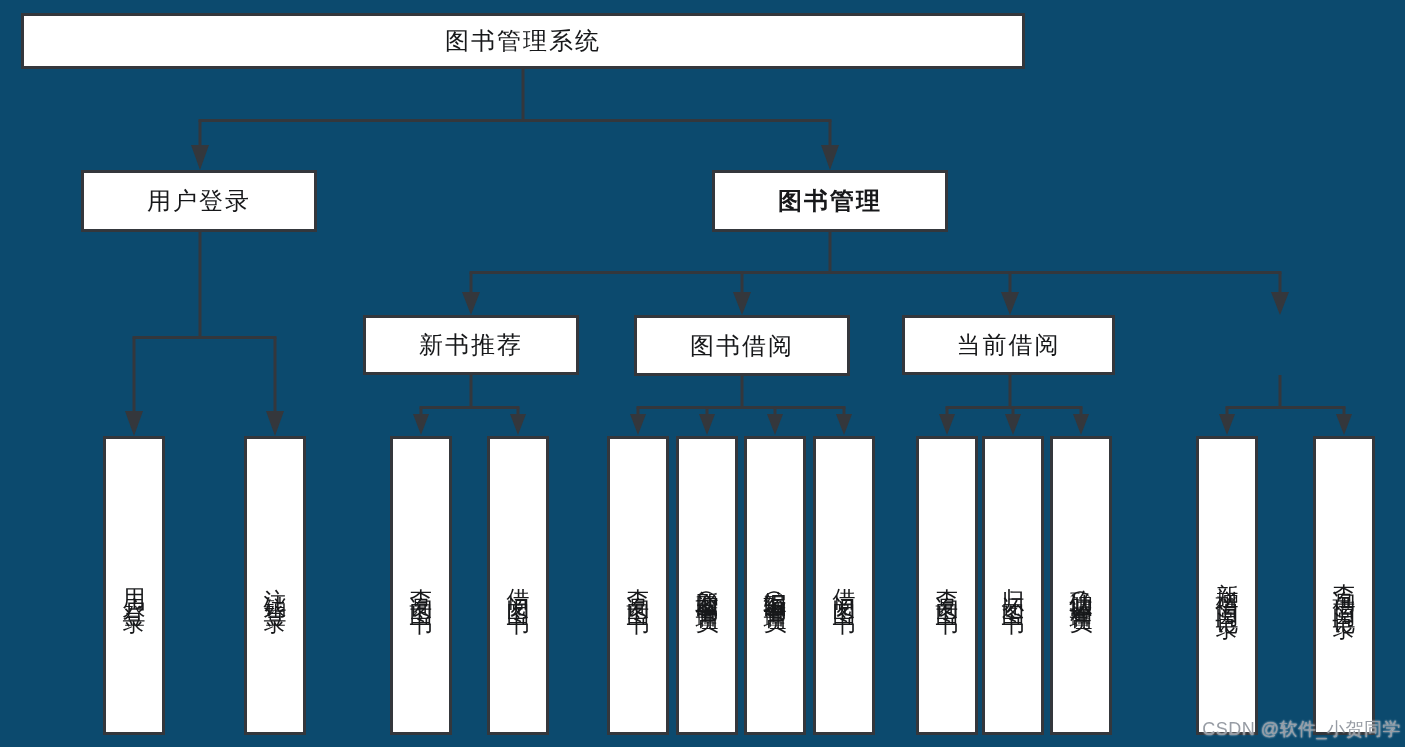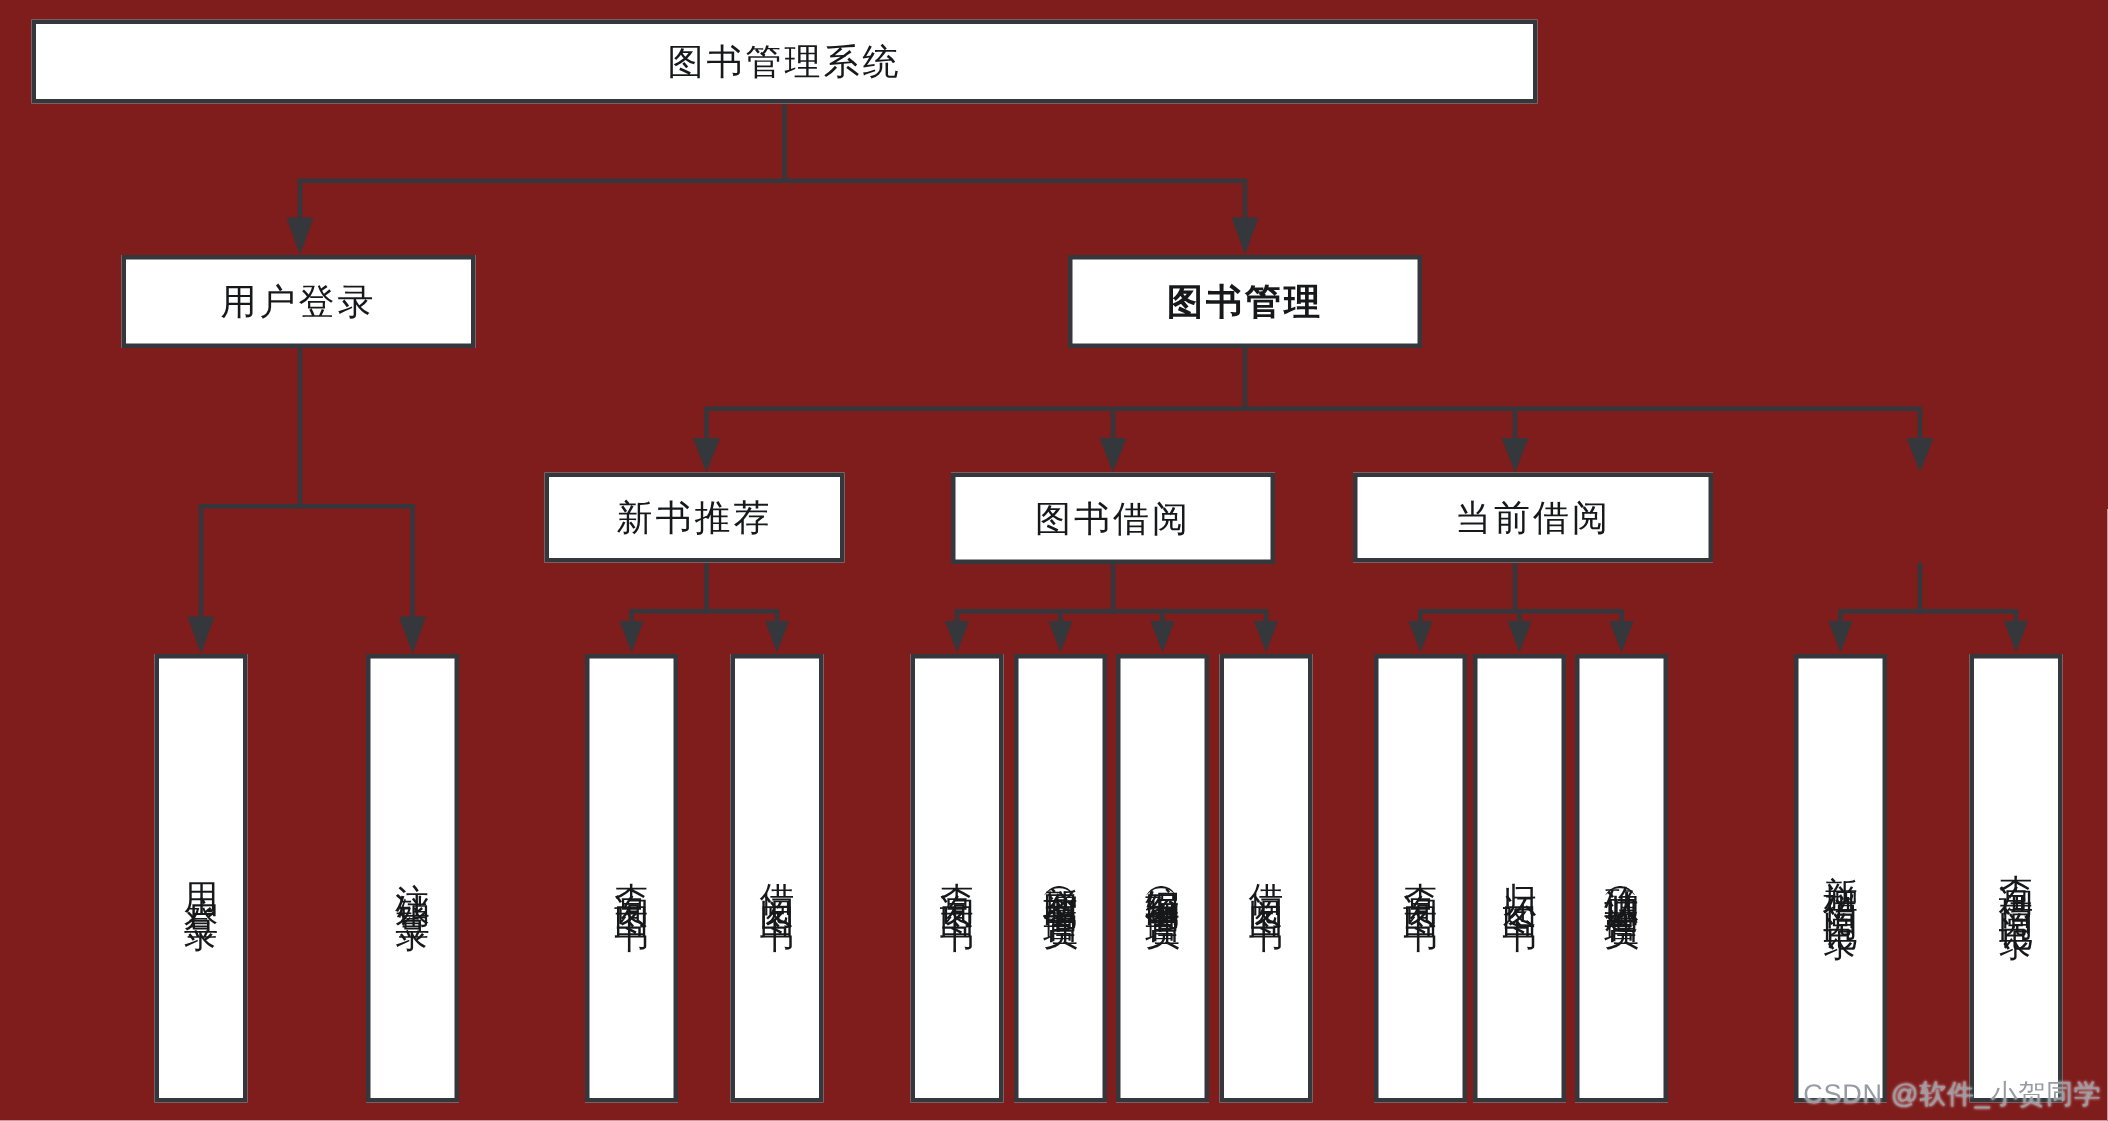--- a/index.html
+++ b/index.html
@@ -4,21 +4,21 @@
 <style>
   html, body {
     margin: 0;
     padding: 0;
     background: #ffffff;
   }
   .canvas {
     position: relative;
     width: 1405px;
     height: 747px;
-    background: #7f1d1d;
+    background: #0c4a6e;
     font-family: "Liberation Sans", "DejaVu Sans", sans-serif;
     overflow: hidden;
   }
   .wires {
     position: absolute;
     left: 0;
     top: 0;
     width: 1405px;
     height: 747px;
   }
@@ -156,27 +156,27 @@
     <span class="hlabel">图书管理系统</span>
   </div>
 
   <div class="box" style="left:81px; top:170px; width:236px; height:62px;">
     <span class="hlabel">用户登录</span>
   </div>
   <div class="box" style="left:712px; top:170px; width:236px; height:62px;font-weight:bold;">
     <span class="hlabel">图书管理</span>
   </div>
 
-  <div class="box" style="left:363px; top:315px; width:200px; height:60px;">
+  <div class="box" style="left:363px; top:315px; width:216px; height:60px;">
     <span class="hlabel">新书推荐</span>
   </div>
   <div class="box" style="left:634px; top:315px; width:216px; height:61px;">
     <span class="hlabel">图书借阅</span>
   </div>
-  <div class="box" style="left:902px; top:315px; width:240px; height:60px;">
+  <div class="box" style="left:902px; top:315px; width:213px; height:60px;">
     <span class="hlabel">当前借阅</span>
   </div>
 
   <div class="box" style="left:103px; top:436px; width:62px; height:299px;">
     <span class="vlabel">用户登录</span>
   </div>
   <div class="box" style="left:244px; top:436px; width:62px; height:299px;">
     <span class="vlabel">注销登录</span>
   </div>
 

